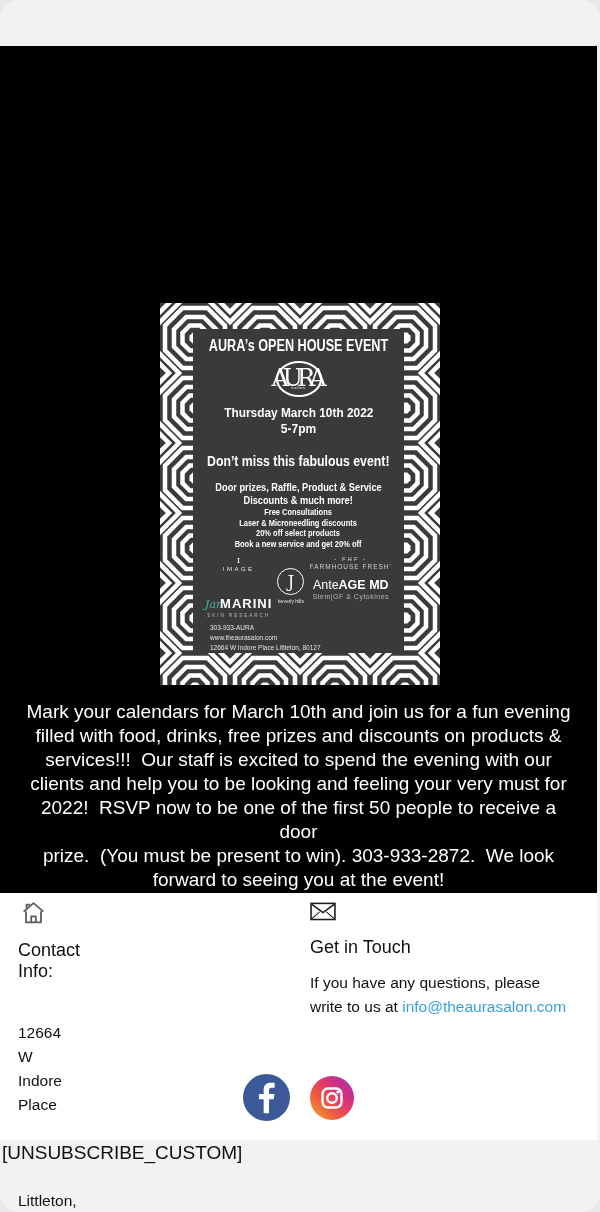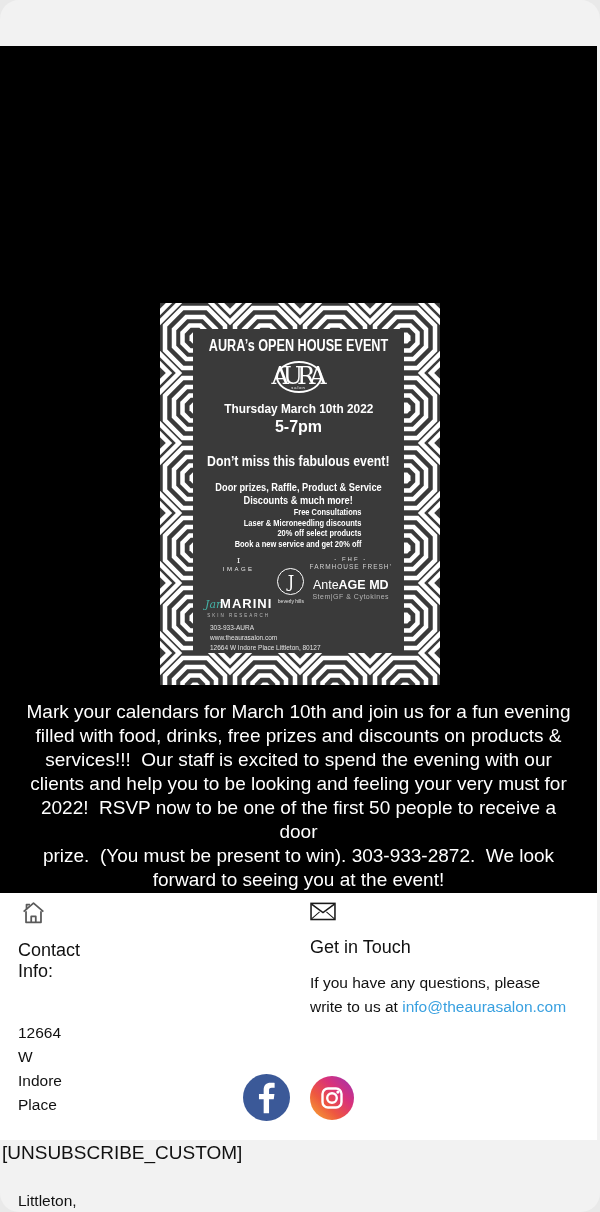--- a/index.html
+++ b/index.html
@@ -24,25 +24,25 @@
     overflow:hidden;
   }
   .narrow { transform:scaleX(.82); transform-origin:50% 50%; white-space:nowrap; }
   .narrow88 { transform:scaleX(.88); transform-origin:50% 50%; white-space:nowrap; }
   .p-title { margin-top:8px; font-size:16px; font-weight:bold; transform:scaleX(.79); transform-origin:50% 50%; white-space:nowrap; }
   .aura-logo { margin-top:6px; width:46px; height:46px; border:2.5px solid #fff; border-radius:50%;
     display:flex; align-items:center; justify-content:center; position:relative; }
   .aura-mono { font-family:"DejaVu Serif", serif; font-size:24px; letter-spacing:-6px; padding-right:5px; transform:translateY(-1px); }
   .aura-salon { position:absolute; top:22px; left:0; right:0; text-align:center; font-size:4px; letter-spacing:1px; }
   .p-date { margin-top:8px; font-size:13.5px; font-weight:bold; }
-  .p-time { margin-top:2px; font-size:16px; font-weight:bold; }
+  .p-time { margin-top:2px; font-size:12px; font-weight:bold; }
   .p-headline { margin-top:16px; font-size:15px; font-weight:bold; }
   .p-sub { font-size:10.5px; font-weight:bold; line-height:13px; }
   .p-sub1 { margin-top:12px; }
-  .p-offers { margin-top:0; text-align:right; }
+  .p-offers { margin-top:0; text-align:center; }
   .p-offer { font-size:8.5px; font-weight:bold; line-height:10.5px; }
   
   .brands { margin-top:7px; width:100%; padding:0 12px; display:flex; justify-content:space-between; }
   .brand-col { display:flex; flex-direction:column; align-items:center; }
   .image-mark { font-family:"DejaVu Serif", serif; font-size:8px; }
   .image-word { font-size:6px; letter-spacing:2.5px; margin-top:1px; color:#e8e8e8; }
   .janmarini { margin-top:22px; white-space:nowrap; }
   .jan-script { font-family:"DejaVu Serif", serif; font-style:italic; color:#45b3a7; font-size:11px; margin-right:-3px; }
   .marini { font-size:13px; font-weight:bold; letter-spacing:1px; }
   .marini-sub { font-size:4.5px; letter-spacing:2px; color:#bdbdbd; margin-top:1px; }

